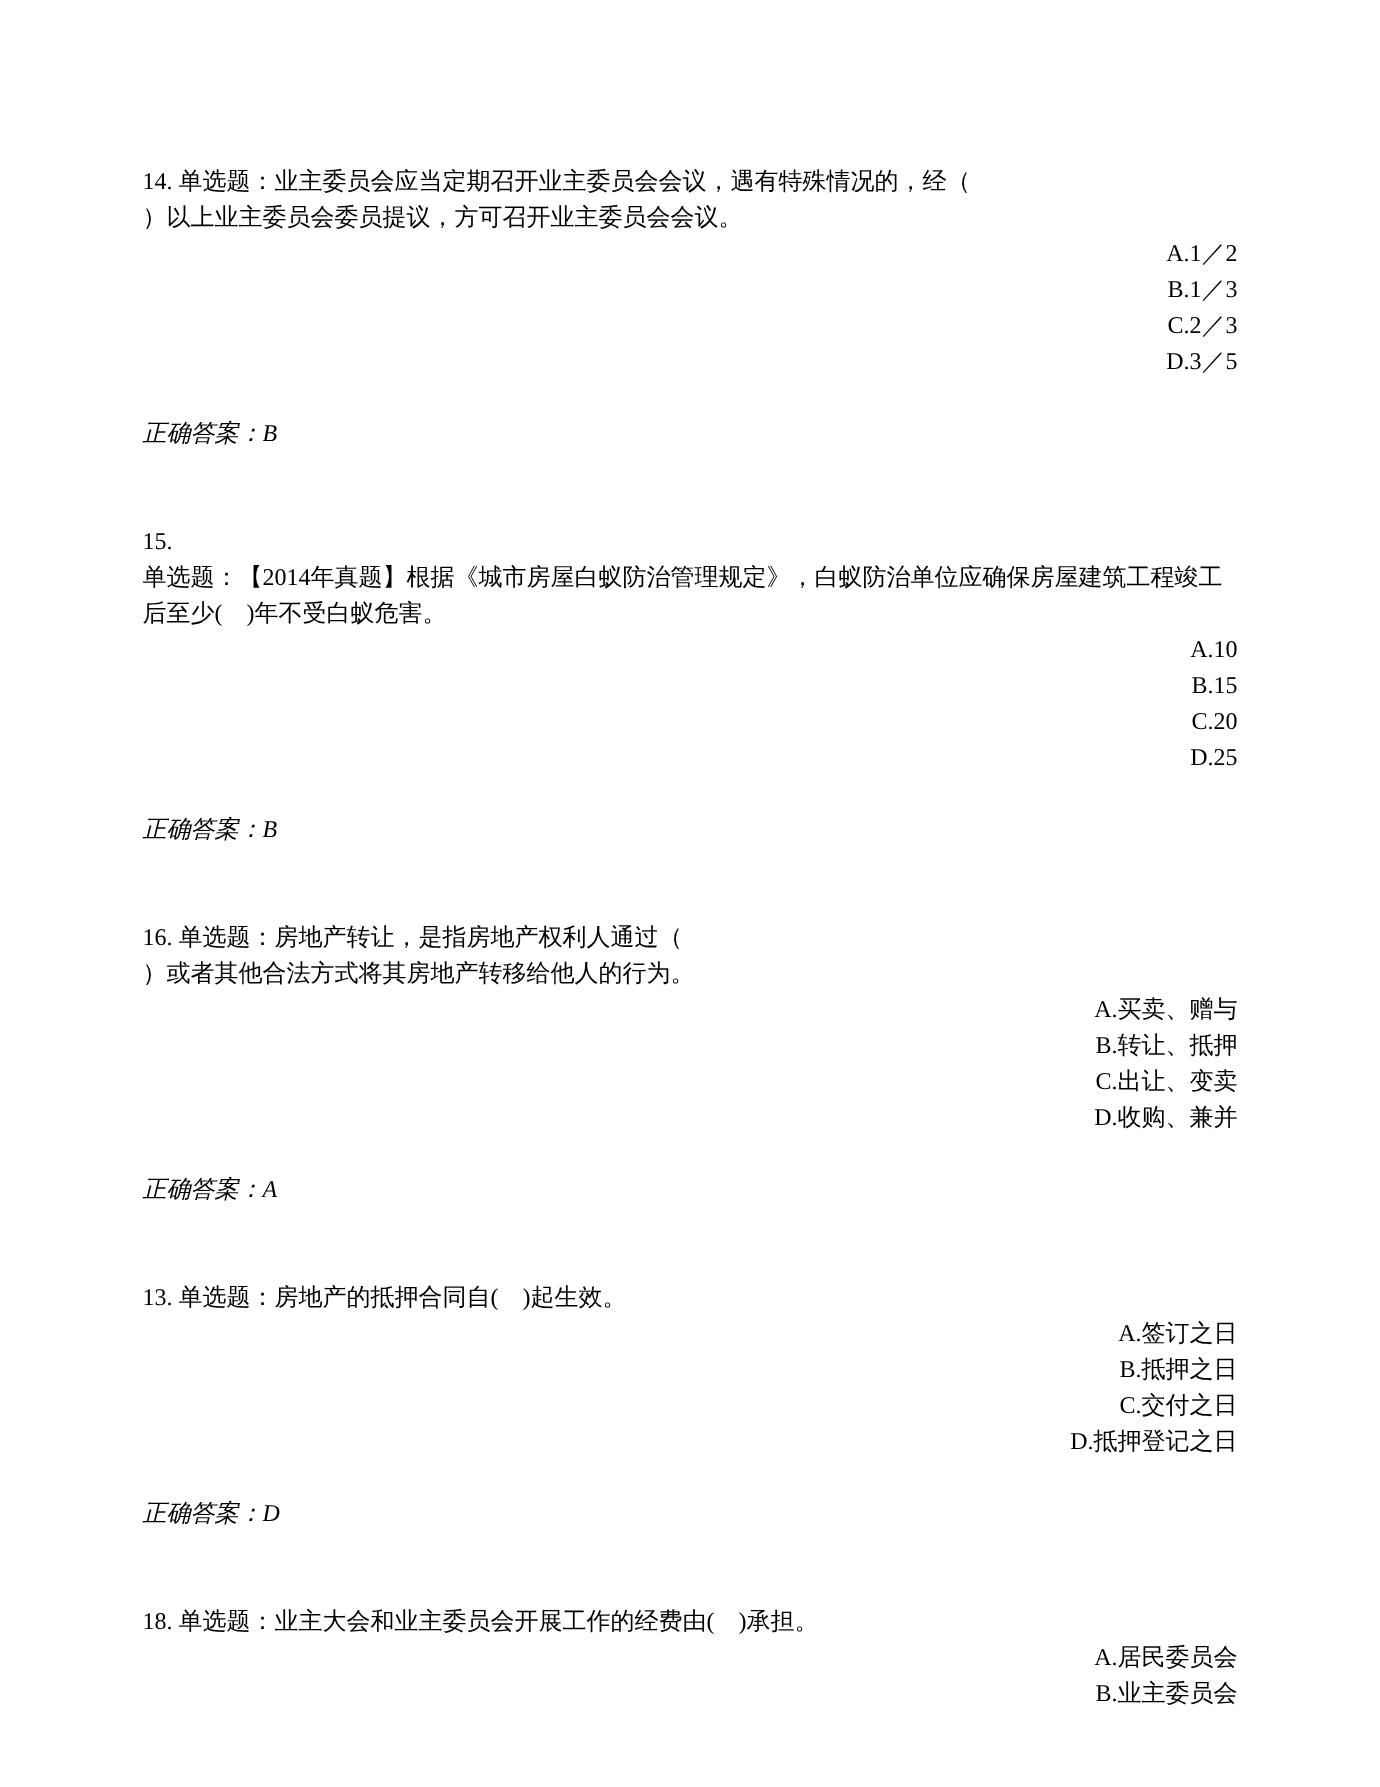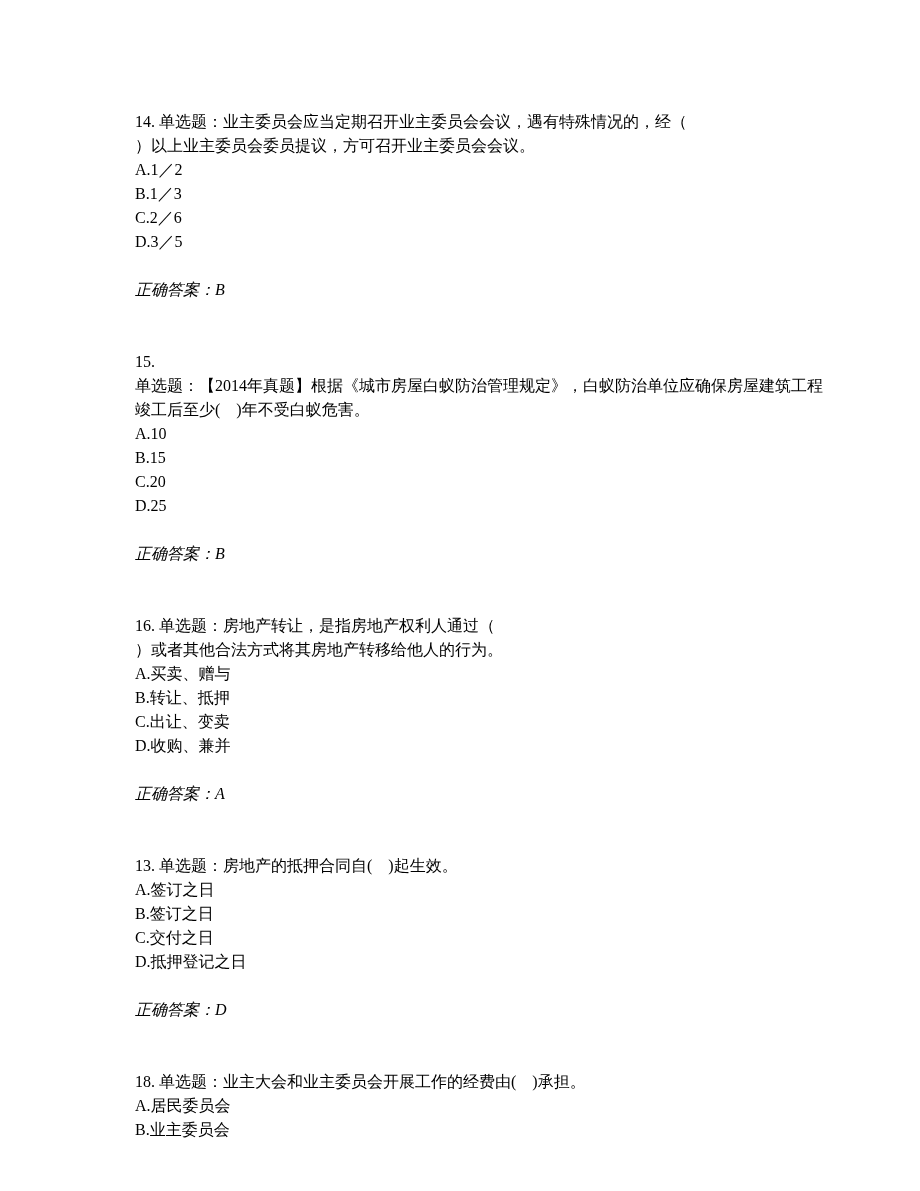--- a/index.html
+++ b/index.html
@@ -8,45 +8,45 @@
       line-height: 1.5;
       color: #000;
       background: #fff;
       margin: 0;
       padding: 110px 95px 40px 95px;
       width: 920px;
       box-sizing: border-box;
     }
     .question {
       margin-bottom: 48px;
-      margin-left: 40px;
     }
     .question-text {
       margin: 0;
     }
     .option {
       margin: 0;
+      text-align: right;
     }
     .answer {
       margin-top: 24px;
       margin-bottom: 0;
       font-style: italic;
     }
   </style>
 </head>
 <body>
 
 <div class="question">
   <p class="question-text">
     <span>14.</span><span> 单选题：业主委员会应当定期召开业主委员会会议，遇有特殊情况的，经（</span>
   </p>
   <p class="question-text"> ）以上业主委员会委员提议，方可召开业主委员会会议。</p>
   <p class="option">A.1／2</p>
   <p class="option">B.1／3</p>
-  <p class="option">C.2／6</p>
+  <p class="option">C.2／3</p>
   <p class="option">D.3／5</p>
   <p class="answer">正确答案：B</p>
 </div>
 
 <div class="question">
   <p class="question-text">15.</p>
   <p class="question-text">单选题：【2014年真题】根据《城市房屋白蚁防治管理规定》，白蚁防治单位应确保房屋建筑工程竣工后至少(　)年不受白蚁危害。</p>
   <p class="option">A.10</p>
   <p class="option">B.15</p>
   <p class="option">C.20</p>
@@ -64,21 +64,21 @@
   <p class="option">C.出让、变卖</p>
   <p class="option">D.收购、兼并</p>
   <p class="answer">正确答案：A</p>
 </div>
 
 <div class="question">
   <p class="question-text">
     <span>13.</span><span> 单选题：房地产的抵押合同自(　)起生效。</span>
   </p>
   <p class="option">A.签订之日</p>
-  <p class="option">B.签订之日</p>
+  <p class="option">B.抵押之日</p>
   <p class="option">C.交付之日</p>
   <p class="option">D.抵押登记之日</p>
   <p class="answer">正确答案：D</p>
 </div>
 
 <div class="question">
   <p class="question-text">
     <span>18.</span><span> 单选题：业主大会和业主委员会开展工作的经费由(　)承担。</span>
   </p>
   <p class="option">A.居民委员会</p>

